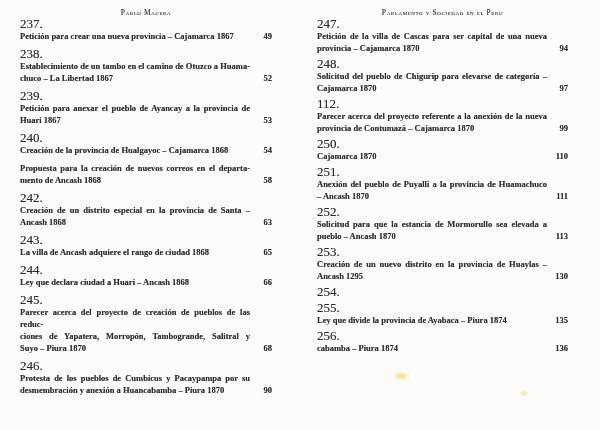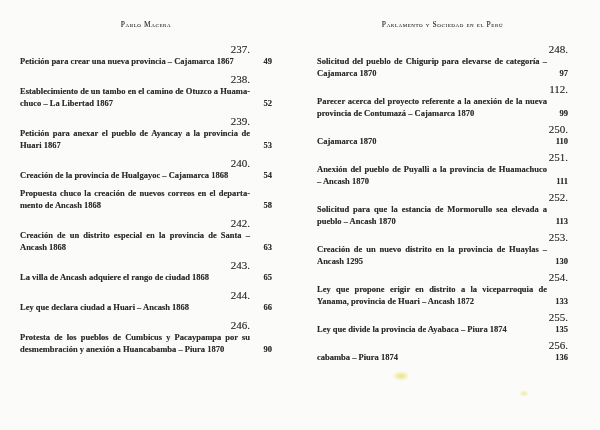--- a/index.html
+++ b/index.html
@@ -21,38 +21,38 @@
     background: #fbfbf9;
   }
   .page {
     position: absolute;
     top: 0;
   }
   .page.left  { left: 20px;  width: 252px; }
   .page.right { left: 317px; width: 251px; }
 
   .running-head {
-    padding-top: 20px;
-    margin-bottom: 13px;
+    padding-top: 8px;
+    margin-bottom: 0;
     text-align: center;
     font-variant: small-caps;
     font-size: 7.5px;
     line-height: 10px;
     letter-spacing: 0.6px;
     color: #3c3a38;
     text-shadow: 0 0 0.3px rgba(40,38,36,0.5);
   }
 
   .entry { margin-bottom: 6px; }
   .page.right .entry { margin-bottom: 4px; }
 
   .num {
     width: 230px;
-    text-align: right;
-    font-size: 11px;
+    text-align: left;
+    font-size: 13px;
     line-height: 12px;
     text-shadow: 0 0 0.3px rgba(40,38,36,0.45);
   }
   .page.right .num { width: 100%; }
 
   .body { display: flex; align-items: flex-end; font-weight: bold; }
   .lines { width: 230px; }
   .line {
     font-size: 8.5px;
     line-height: 12px;
@@ -129,21 +129,21 @@
           <div class="body">
             <div class="lines">
               <div class="line">Creación de la provincia de Hualgayoc – Cajamarca 1868</div>
             </div>
             <div class="pageno">54</div>
           </div>
         </div>
         <div class="entry">
           <div class="body">
             <div class="lines">
-              <div class="line">Propuesta chuco la creación de nuevos correos en el departa-</div>
+              <div class="line">Propuesta para la creación de nuevos correos en el departa-</div>
               <div class="line">mento de Ancash 1868</div>
             </div>
             <div class="pageno">58</div>
           </div>
         </div>
         <div class="entry">
           <div class="num">242.</div>
           <div class="body">
             <div class="lines">
               <div class="line">Creación de un distrito especial en la provincia de Santa –</div>
@@ -161,39 +161,60 @@
             <div class="pageno">65</div>
           </div>
         </div>
         <div class="entry">
           <div class="num">244.</div>
           <div class="body">
             <div class="lines">
               <div class="line">Ley que declara ciudad a Huari – Ancash 1868</div>
             </div>
             <div class="pageno">66</div>
+          </div>
+        </div>
+        <div class="entry">
+          <div class="num">245.</div>
+          <div class="body">
+            <div class="lines">
+              <div class="line">Parecer acerca del proyecto de creación de pueblos de las reduc-</div>
+              <div class="line">ciones de Yapatera, Morropón, Tambogrande, Salitral y</div>
+              <div class="line">Suyo – Piura 1870</div>
+            </div>
+            <div class="pageno">68</div>
           </div>
         </div>
         <div class="entry">
           <div class="num">246.</div>
           <div class="body">
             <div class="lines">
               <div class="line">Protesta de los pueblos de Cumbicus y Pacaypampa por su</div>
               <div class="line">desmembración y anexión a Huancabamba – Piura 1870</div>
             </div>
             <div class="pageno">90</div>
           </div>
         </div>
       </div>
   </div>
 
   <div class="page right">
     <div class="running-head">Parlamento y Sociedad en el Perú</div>
     <div class="entries">
         <div class="entry">
+          <div class="num">247.</div>
+          <div class="body">
+            <div class="lines">
+              <div class="line">Petición de la villa de Cascas para ser capital de una nueva</div>
+              <div class="line">provincia – Cajamarca 1870</div>
+            </div>
+            <div class="pageno">94</div>
+          </div>
+        </div>
+        <div class="entry">
           <div class="num">248.</div>
           <div class="body">
             <div class="lines">
               <div class="line">Solicitud del pueblo de Chigurip para elevarse de categoría –</div>
               <div class="line">Cajamarca 1870</div>
             </div>
             <div class="pageno">97</div>
           </div>
         </div>
         <div class="entry">
@@ -240,27 +261,20 @@
           <div class="body">
             <div class="lines">
               <div class="line">Creación de un nuevo distrito en la provincia de Huaylas –</div>
               <div class="line">Ancash 1295</div>
             </div>
             <div class="pageno">130</div>
           </div>
         </div>
         <div class="entry">
           <div class="num">254.</div>
-          <div class="body">
-            <div class="lines">
-              <div class="line">Ley que propone erigir en distrito a la viceparroquia de</div>
-              <div class="line">Yanama, provincia de Huari – Ancash 1872</div>
-            </div>
-            <div class="pageno">133</div>
-          </div>
         </div>
         <div class="entry">
           <div class="num">255.</div>
           <div class="body">
             <div class="lines">
               <div class="line">Ley que divide la provincia de Ayabaca – Piura 1874</div>
             </div>
             <div class="pageno">135</div>
           </div>
         </div>

